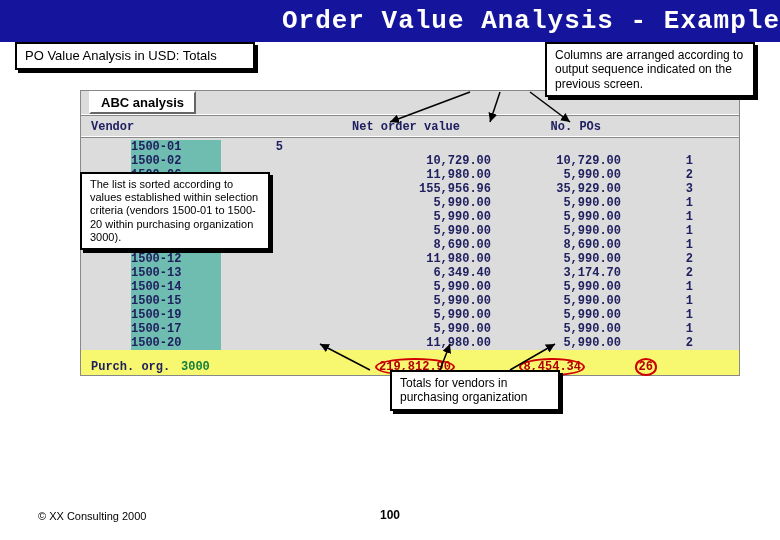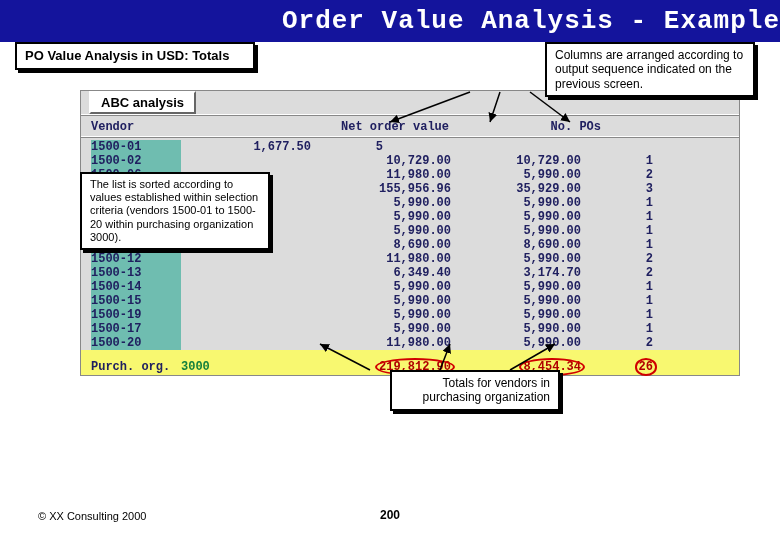--- a/index.html
+++ b/index.html
@@ -1,32 +1,32 @@
 <!DOCTYPE html>
 <html><head>
 <meta charset="utf-8">
 <style>
   * { box-sizing: border-box; margin: 0; padding: 0; }
   body { width: 780px; height: 540px; background: #fff; font-family: Arial, sans-serif; position: relative; }
   .title-bar { background: #14149c; color: #fff; font-family: "Courier New", monospace; font-weight: bold; font-size: 26px; padding: 6px 0; text-align: right; letter-spacing: 1px; }
   .content { position: relative; padding: 20px 40px 0 80px; }
   .callout { position: absolute; background: #fff; border: 2px solid #000; padding: 4px 8px; font-size: 12px; line-height: 1.2; box-shadow: 3px 3px 0 #000; z-index: 10; }
-  .callout.title-box { top: 0; left: 15px; width: 240px; font-weight: bold; font-size: 13px; }
+  .callout.title-box { top: 0; left: 15px; width: 240px; font-weight: normal; font-size: 13px; }
   .callout.cols-box { top: 0; right: 25px; width: 210px; }
   .callout.list-box { top: 130px; left: 80px; width: 190px; font-size: 11px; }
-  .callout.totals-box { top: 328px; left: 390px; width: 170px; text-align: right; }
+  .callout.totals-box { top: 328px; left: 390px; width: 170px; text-align: left; }
   .report-wrap { position: relative; margin-top: 28px; background: #dcdcdc; padding: 0; font-family: "Courier New", monospace; font-size: 12px; font-weight: bold; border: 1px solid #888; }
   .abc-btn { display: inline-block; background: #fff; border: 2px solid #fff; border-right-color: #666; border-bottom-color: #666; padding: 2px 10px; margin: 0 8px; font-family: Arial; font-weight: bold; font-size: 13px; }
   .col-headers { display: flex; background: #dcdcdc; padding: 4px 0 2px 10px; color: #202060; font-size: 12px; }
   .col-headers span:nth-child(1) { width: 250px; }
-  .col-headers span:nth-child(2) { width: 130px; text-align: left; }
+  .col-headers span:nth-child(2) { width: 130px; text-align: center; }
   .col-headers span:nth-child(3) { width: 140px; text-align: right; padding-right: 10px; }
   .col-headers span:nth-child(4) { width: 70px; text-align: right; }
   .divider { height: 2px; background: #fff; border-bottom: 1px solid #888; }
-  .data-rows { padding: 2px 0 0 0; }
+  .data-rows { padding: 2px 0 0 0; margin-left: 40px; }
   .row { display: flex; padding: 0 0 0 10px; line-height: 14px; }
   .row .c1 { width: 90px; color: #202060; }
   .row .c1.hl { background: #6fbdb0; }
   .row .c2 { width: 270px; text-align: right; color: #202060; }
   .row .c3 { width: 140px; text-align: right; color: #202060; padding-right: 10px; }
   .row .c4 { width: 70px; text-align: right; color: #202060; padding-right: 8px; }
   .total-row { background: #f8f870; display: flex; padding: 10px 0 1px 10px; }
   .total-row .c1 { width: 90px; color: #202060; }
   .total-row .c1b { width: 60px; color: #15803d; }
   .total-row .c2 { width: 210px; text-align: right; color: #b00000; position: relative; }
@@ -55,21 +55,20 @@
     <div class="divider"></div>
     <div class="col-headers">
       <span>Vendor</span>
       <span>Net order value</span>
       <span>No. POs</span>
     </div>
     <div class="divider"></div>
     <div class="data-rows" id="rows">
         <div class="row">
           <span class="c1 hl">1500-01</span>
-          <span class="c3">1,677.50</span>
           <span class="c4">5</span>
         </div>
         <div class="row">
           <span class="c1 hl">1500-02</span>
           <span class="c2">10,729.00</span>
           <span class="c3">10,729.00</span>
           <span class="c4">1</span>
         </div>
         <div class="row">
           <span class="c1 hl">1500-06</span>
@@ -169,13 +168,13 @@
     <line x1="500" y1="50" x2="490" y2="80" stroke="#000" stroke-width="1.5" marker-end="url(#ah)"></line>
     <line x1="530" y1="50" x2="570" y2="80" stroke="#000" stroke-width="1.5" marker-end="url(#ah)"></line>
     <line x1="370" y1="328" x2="320" y2="302" stroke="#000" stroke-width="1.5" marker-end="url(#ah)"></line>
     <line x1="440" y1="328" x2="450" y2="302" stroke="#000" stroke-width="1.5" marker-end="url(#ah)"></line>
     <line x1="510" y1="328" x2="555" y2="302" stroke="#000" stroke-width="1.5" marker-end="url(#ah)"></line>
   </svg>
 
 </div>
 
 <div class="footer">© XX Consulting 2000</div>
-<div class="pagenum">200</div>
+<div class="pagenum">100</div>
 
 </body></html>

